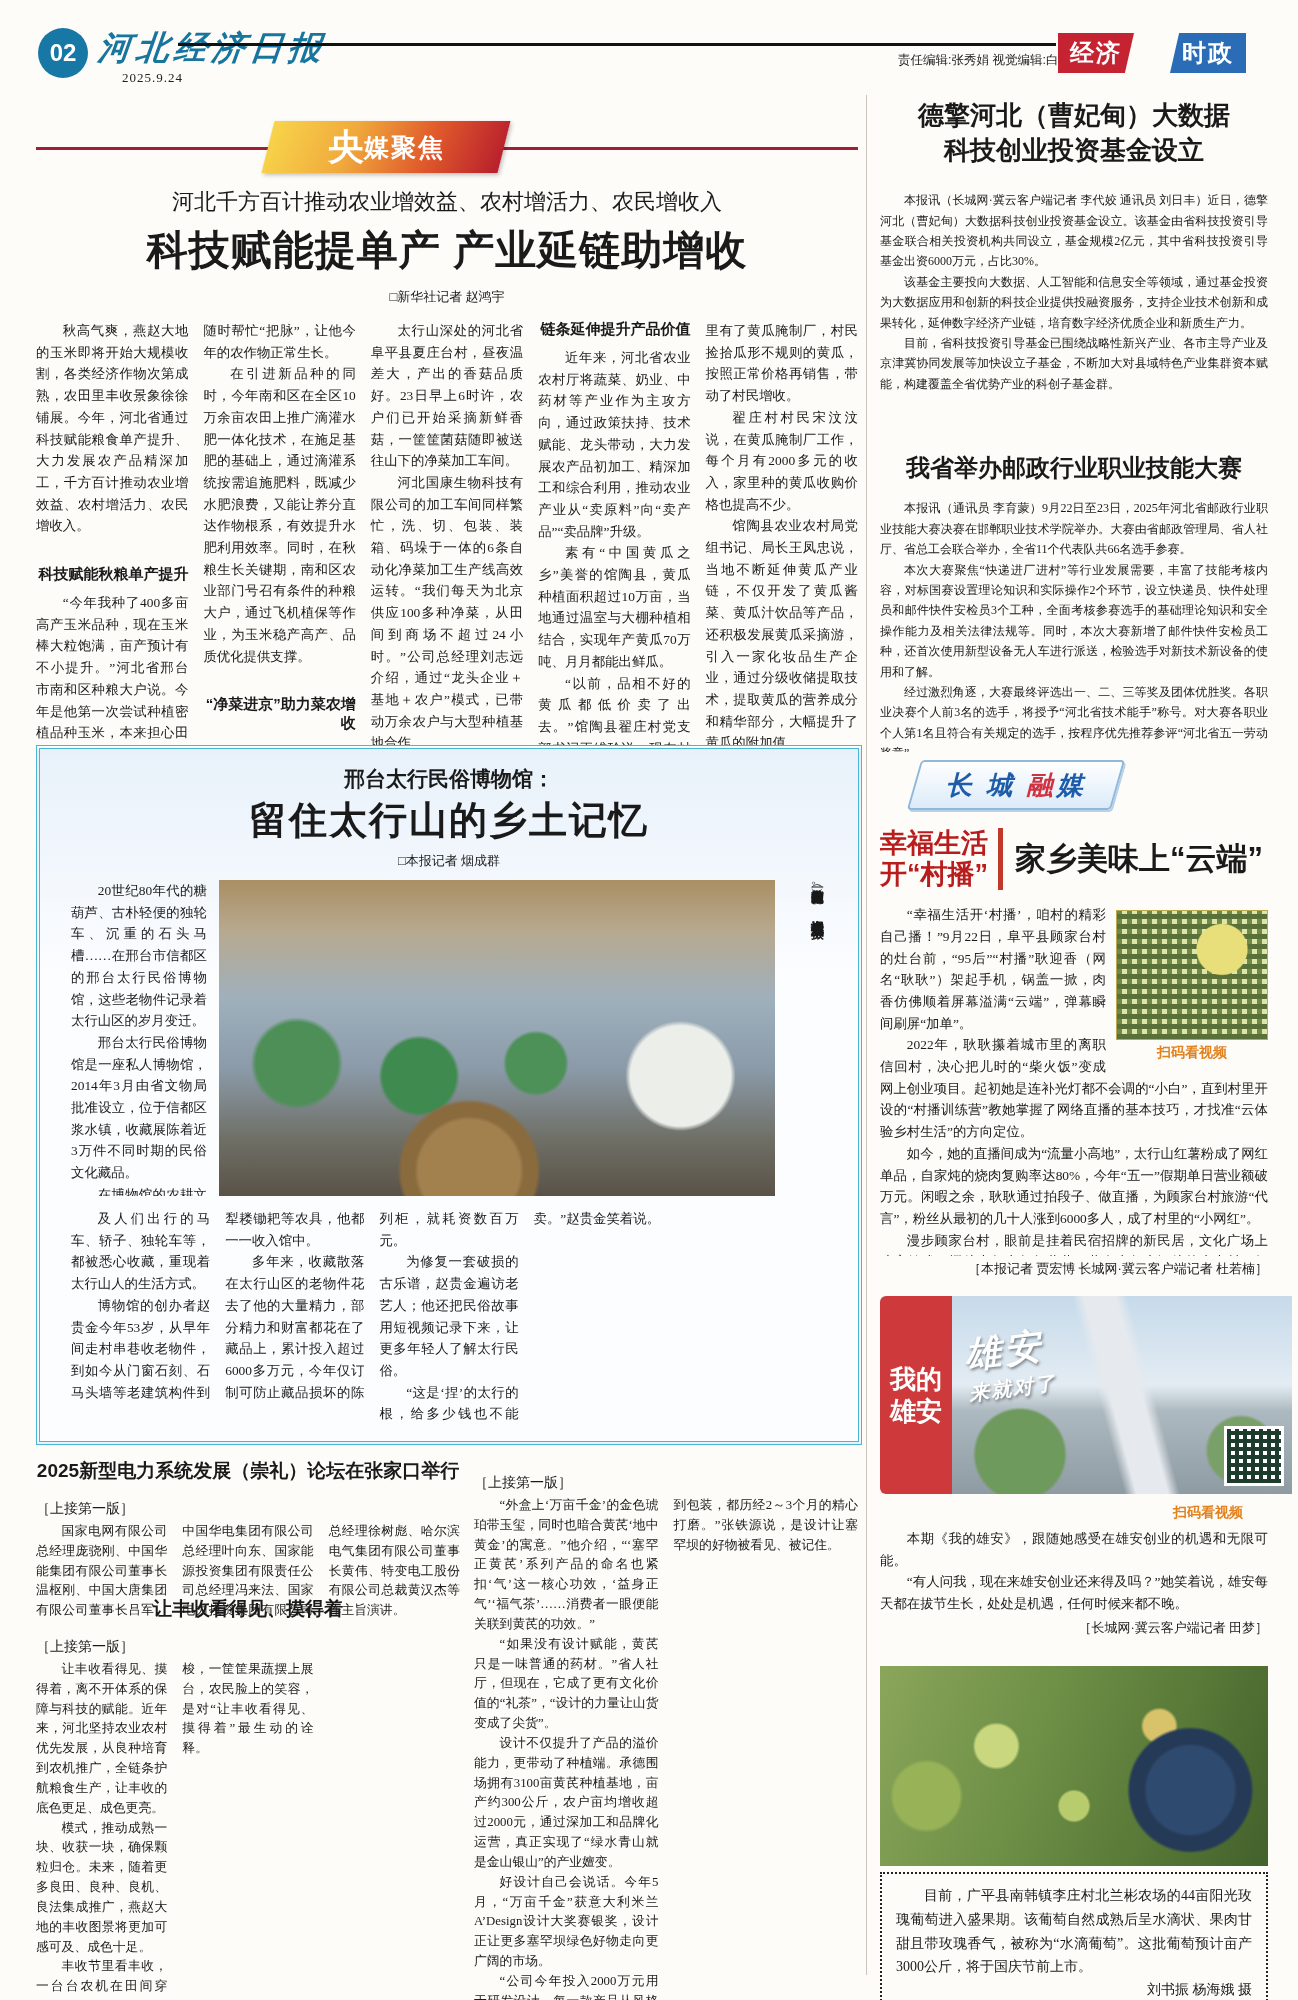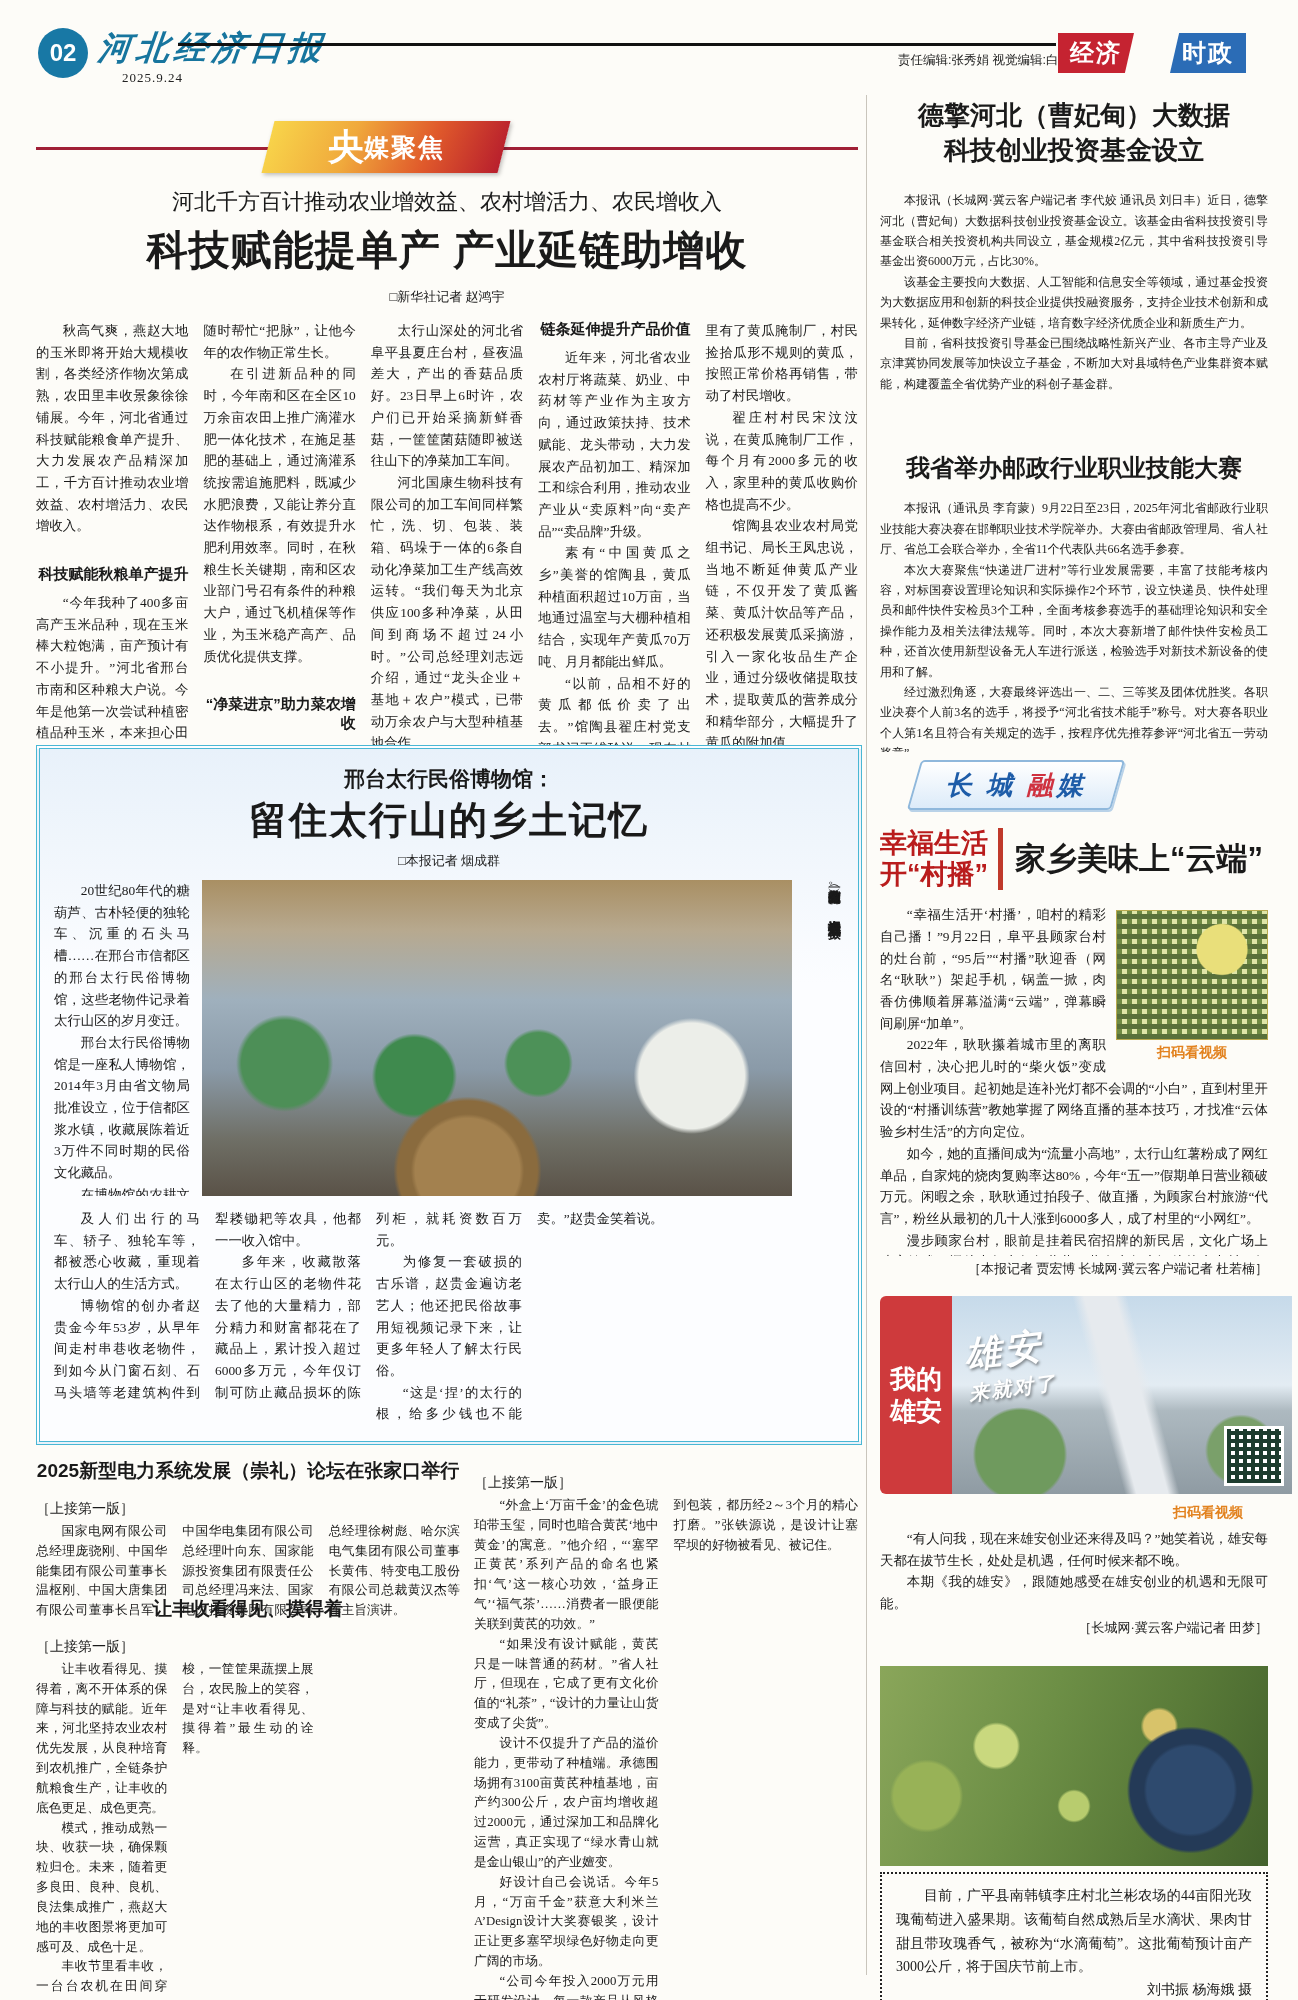--- a/index.html
+++ b/index.html
@@ -98,21 +98,21 @@
       radial-gradient(circle at 30% 40%,#c9d87e 0 7%,transparent 8%),
       radial-gradient(circle at 50% 70%,#b8cc6e 0 6%,transparent 7%),
       radial-gradient(circle at 12% 65%,#98b257 0 9%,transparent 10%),
       linear-gradient(110deg,#8aa65a,#6d8f46 40%,#597a38 70%,#43612c);}
   #grapes-capbox{border:2px dotted #222;margin-top:6px;padding:10px 14px 8px;}
   #grapes-capbox .para{font-size:14px;line-height:1.7;}
   #grapes-credit{text-align:right;font-size:14px;margin-top:2px;}
   
   #feature{left:36px;top:745px;width:826px;height:700px;border:4px double #49b7d4;
     background:linear-gradient(180deg,#e8f1fa 0%,#fcfdff 34%,#fcfdff 100%);
-    box-sizing:border-box;padding:12px 14px;}
+    box-sizing:border-box;padding:12px 31px;}
   #feat-kicker{text-align:center;font-size:21px;font-weight:bold;margin:4px 0 2px;}
   #feat-headline{text-align:center;font-size:38px;font-weight:900;letter-spacing:2px;margin:2px 0 6px;}
   #feat-byline{text-align:center;font-size:13px;margin-bottom:10px;}
   #feat-photo-row{display:flex;height:316px;}
   #feat-sidecol{width:136px;margin-right:12px;overflow:hidden;}
   #feat-photo{flex:1;
     background:
       radial-gradient(circle at 45% 92%,#a3814f 0 12%,#8a6b3e 13% 16%,transparent 17%),
       radial-gradient(circle at 14% 58%,#4d8f57 0 8%,transparent 9%),
       radial-gradient(circle at 36% 62%,#3f8a4e 0 9%,transparent 10%),
@@ -234,22 +234,22 @@
       <div id="xa-overlay">
         <div class="l1">雄安</div>
         <div class="l2">来就对了</div>
       </div>
       <div id="xa-qr"></div>
     </div>
   </div>
   <div class="abs qr-cap" id="xa-cap">扫码看视频</div>
   <div class="abs" id="xa-text">
     <div>
+        <p class="para">本期《我的雄安》，跟随她感受在雄安创业的机遇和无限可能。</p>
         <p class="para">“有人问我，现在来雄安创业还来得及吗？”她笑着说，雄安每天都在拔节生长，处处是机遇，任何时候来都不晚。</p>
-        <p class="para">本期《我的雄安》，跟随她感受在雄安创业的机遇和无限可能。</p>
       </div>
     <div class="credit-line">［长城网·冀云客户端记者 田梦］</div>
   </div>
 
   <div class="abs" id="grapes">
     <div id="grapes-photo"></div>
     <div id="grapes-capbox">
       <p class="para">目前，广平县南韩镇李庄村北兰彬农场的44亩阳光玫瑰葡萄进入盛果期。该葡萄自然成熟后呈水滴状、果肉甘甜且带玫瑰香气，被称为“水滴葡萄”。这批葡萄预计亩产3000公斤，将于国庆节前上市。</p>
       <div id="grapes-credit">刘书振 杨海娥 摄</div>
     </div>

